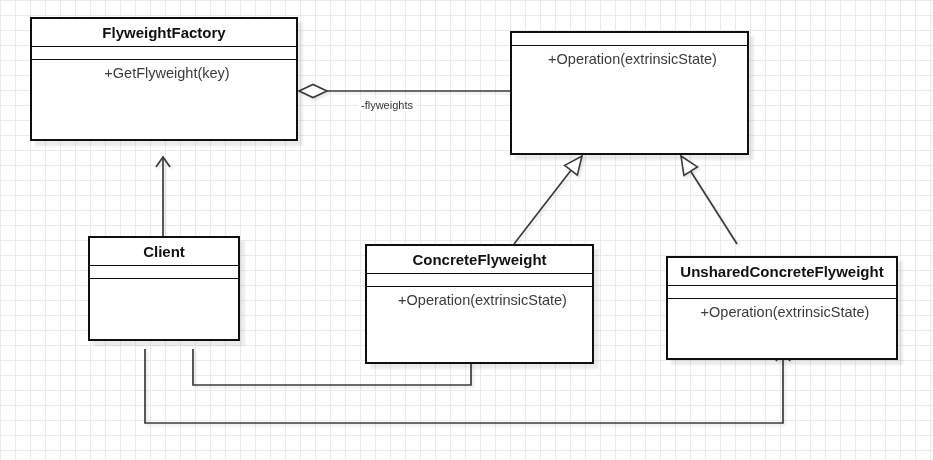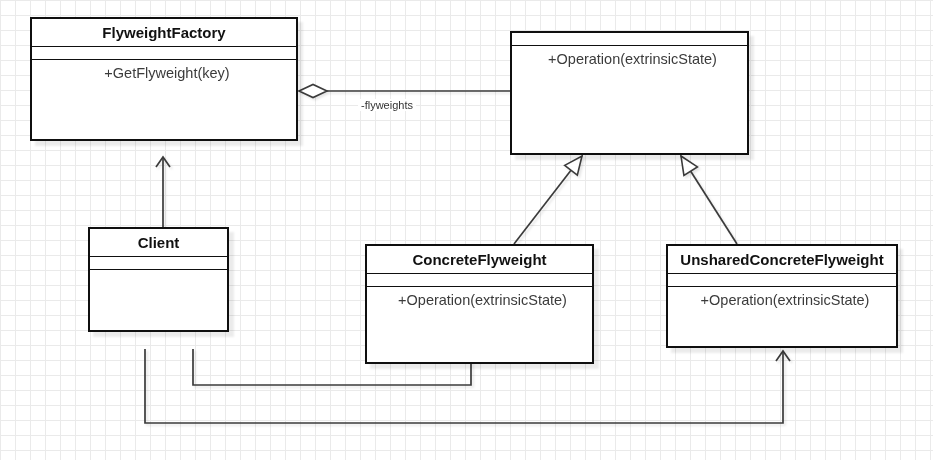--- a/index.html
+++ b/index.html
@@ -107,37 +107,37 @@
     </div>
   </div>
 
   <div class="uml-class" style="left:510px;top:31px;width:239px;height:124px">
     <div class="uml-attrs"></div>
     <div class="uml-methods">
       <div>+Operation(extrinsicState)</div>
     </div>
   </div>
 
-  <div class="uml-class" style="left:88px;top:227px;width:141px;height:105px">
+  <div class="uml-class" style="left:88px;top:236px;width:152px;height:105px">
     <div class="uml-title">Client</div>
     <div class="uml-attrs"></div>
     <div class="uml-methods">
       <div></div>
     </div>
   </div>
 
   <div class="uml-class" style="left:365px;top:244px;width:229px;height:120px">
     <div class="uml-title">ConcreteFlyweight</div>
     <div class="uml-attrs"></div>
     <div class="uml-methods">
       <div>+Operation(extrinsicState)</div>
     </div>
   </div>
 
-  <div class="uml-class" style="left:666px;top:244px;width:232px;height:104px">
+  <div class="uml-class" style="left:666px;top:256px;width:232px;height:104px">
     <div class="uml-title">UnsharedConcreteFlyweight</div>
     <div class="uml-attrs"></div>
     <div class="uml-methods">
       <div>+Operation(extrinsicState)</div>
     </div>
   </div>
 
 </div>
 
 </body></html>

